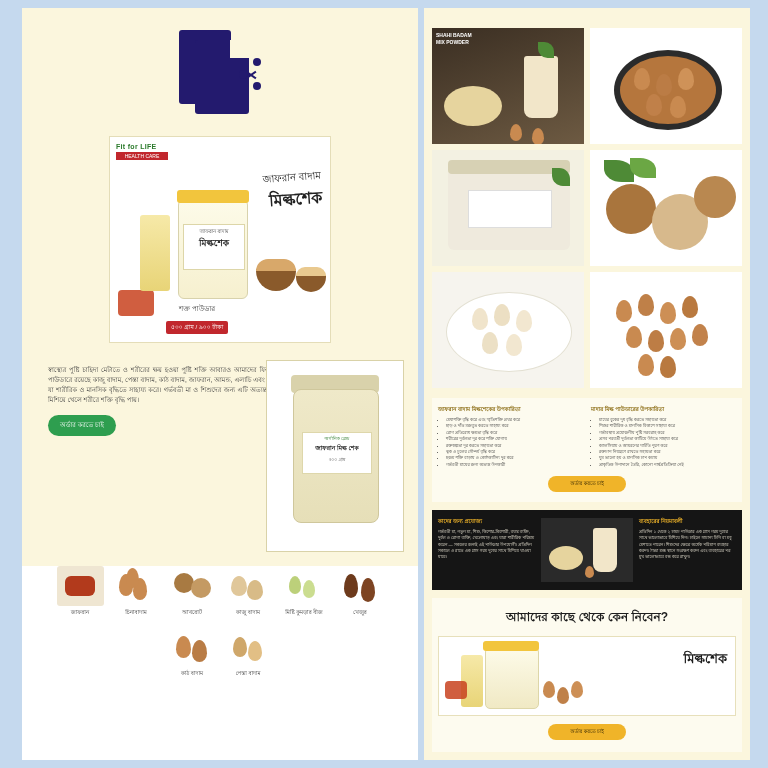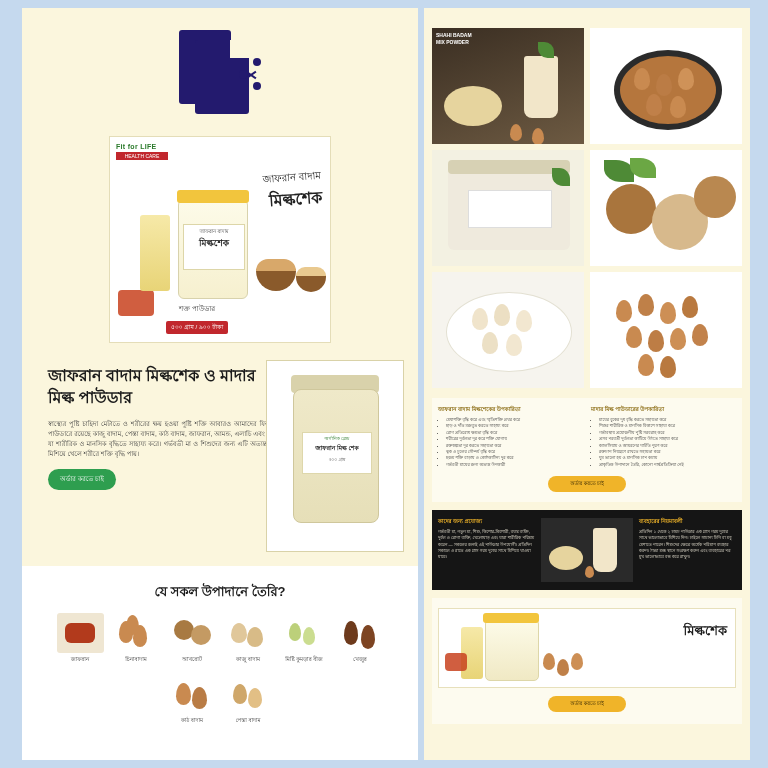--- a/index.html
+++ b/index.html
@@ -477,42 +477,37 @@
       <div class="hero-bowl" style="left:186px;top:138px;width:30px;height:17px;"></div>
       <div class="hero-nuts" style="left:186px;top:130px;width:30px;height:9px;background:#e9c98f;"></div>
 
       <div class="hero-badge">
         <div class="bl">শক্ত পাউডার</div>
         <div class="pr">৫০০ গ্রাম / ৯০০ টাকা</div>
       </div>
     </div>
 
     <div class="left-text">
-      <h2>
-        <span>জাফরান বাদাম মিল্কশেক ও মাদার</span><br>
-        <span>মিল্ক পাউডার</span>
-      </h2>
       <p>স্বাস্থ্যের পুষ্টি চাহিদা মেটাতে ও শরীরের ক্ষয় হওয়া পুষ্টি শক্তি আবারও আমাদের ফিরিয়ে আনতে আমাদের জাফরান বাদাম মিল্কশেক পাউডারে রয়েছে কাজু বাদাম, পেস্তা বাদাম, কাঠ বাদাম, জাফরান, আমন্ড, এলাচি এবং আরও অতিরিক্ত গুণাগুণ সম্পন্ন বিভিন্ন উপাদান। যা শারীরিক ও মানসিক বৃদ্ধিতে সাহায্য করে। গর্ভবতী মা ও শিশুদের জন্য এটি অত্যন্ত উপকারী। প্রতিদিন সকালে এক গ্লাস দুধের সাথে মিশিয়ে খেলে শরীরে শক্তি বৃদ্ধি পায়।</p>
       <div class="order-btn">অর্ডার করতে চাই</div>
     </div>
 
     <div class="jar-photo">
       <div class="big-cap"></div>
       <div class="big-jar">
         <div class="big-label">
           <div class="t1">অর্গানিক ব্লেন্ড</div>
           <div class="t2">জাফরান মিল্ক শেক</div>
           <div class="t3">৫০০ গ্রাম</div>
         </div>
       </div>
     </div>
   </div>
 
   <div class="ingredients">
-    <h3>যে সকল উপাদানে তৈরি?</h3>
 
     <div class="ing-row">
       <div class="ing-item">
         <div class="ing-thumb" style="background:#efe6d2;">
           <div class="nut" style="left:8px;top:10px;width:30px;height:20px;background:#b23a1c;border-radius:6px;"></div>
         </div>
         <div class="ing-cap">জাফরান</div>
       </div>
       <div class="ing-item">
         <div class="ing-thumb" style="background:#fff;">
@@ -676,20 +671,21 @@
         <div class="powder-bowl" style="left:8px;top:28px;width:34px;height:24px;background:#e6d49e;"></div>
         <div class="almond" style="left:44px;top:48px;width:9px;height:12px;"></div>
       </div>
       <div class="dcol">
         <div class="dh">ব্যবহারের নিয়মাবলী</div>
         <p>প্রতিদিন ১ থেকে ২ চামচ পাউডার এক গ্লাস গরম দুধের সাথে ভালোভাবে মিশিয়ে নিন। চাইলে সামান্য চিনি বা মধু মেশাতে পারেন। শিশুদের ক্ষেত্রে অর্ধেক পরিমাণ ব্যবহার করুন। ঠান্ডা শুষ্ক স্থানে সংরক্ষণ করুন এবং ব্যবহারের পর মুখ ভালোভাবে বন্ধ করে রাখুন।</p>
       </div>
     </div>
 
     <div class="whyus">
+      <h3>আমাদের কাছে থেকে কেন নিবেন?</h3>
       <div class="banner">
         <div style="position:absolute;left:46px;top:10px;width:52px;height:60px;background:linear-gradient(180deg,#fdfbe9,#f0e9c4);border:1px solid #ddd6a8;border-radius:5px;"></div>
         <div style="position:absolute;left:44px;top:4px;width:56px;height:10px;background:#f2c53d;border-radius:3px;"></div>
         <div style="position:absolute;left:22px;top:18px;width:22px;height:52px;background:linear-gradient(180deg,#f6e9a8,#e8d477);border-radius:3px;"></div>
         <div class="almond" style="left:104px;top:44px;width:12px;height:17px;"></div>
         <div class="almond" style="left:118px;top:50px;width:12px;height:17px;background:#bf8048;"></div>
         <div class="almond" style="left:132px;top:44px;width:12px;height:17px;background:#cd8f55;"></div>
         <div style="position:absolute;right:8px;top:12px;font-size:13px;font-weight:bold;color:#1c1c1c;">মিল্কশেক</div>
         <div class="saffron" style="left:6px;top:44px;width:22px;height:18px;"></div>
       </div>

